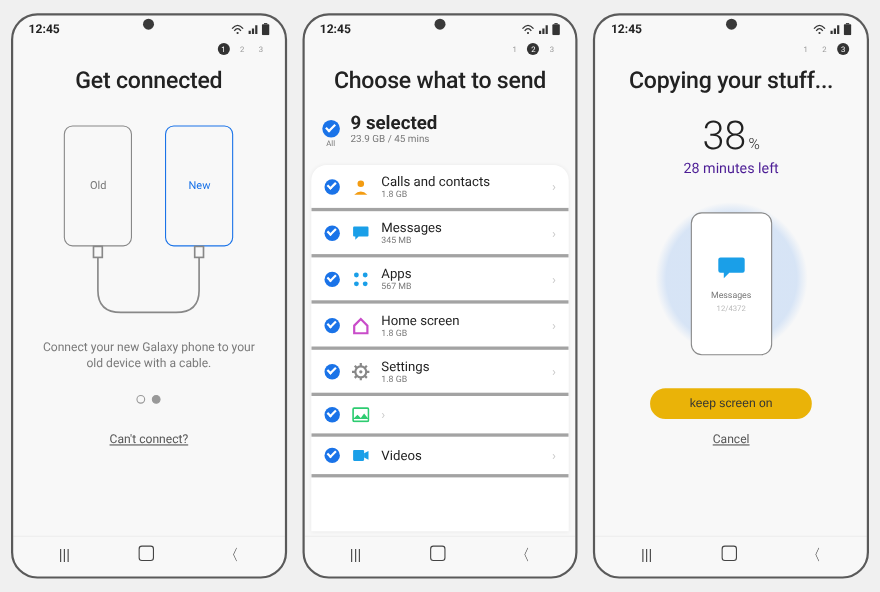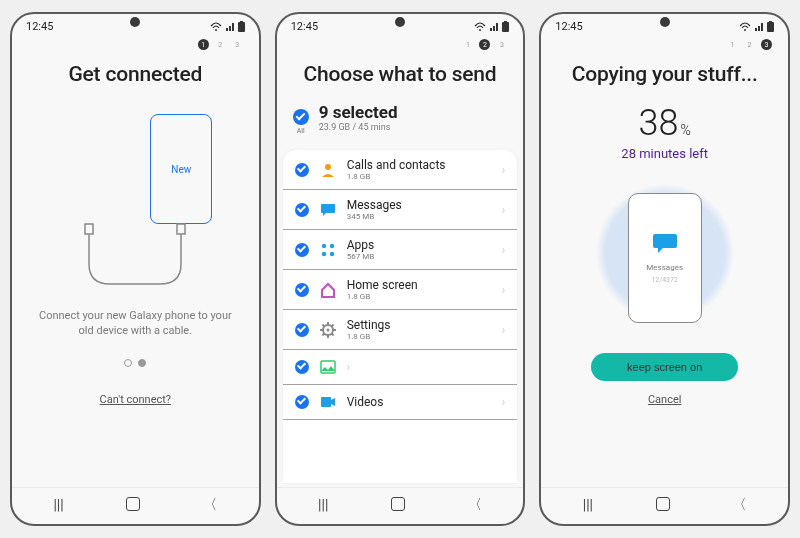--- a/index.html
+++ b/index.html
@@ -25,21 +25,21 @@
     flex-direction: column;
   }
   .notch {
     position: absolute; top: 3px; left: 50%; transform: translateX(-50%);
     width: 10px; height: 10px; border-radius: 50%; background: #3a3a3a;
     z-index: 5;
   }
 
   .status-bar {
     display: flex; justify-content: space-between; align-items: center;
-    padding: 6px 14px 2px; font-size: 11px; font-weight: 400;
+    padding: 6px 14px 2px; font-size: 11px; font-weight: 700;
   }
   .status-icons { display: flex; gap: 3px; align-items: center; }
 
   .steps {
     display: flex; justify-content: flex-end; gap: 6px;
     padding: 4px 16px 2px; font-size: 9px; color: #999; align-items: center;
   }
   .step-dot { width: 11px; height: 11px; border-radius: 50%; display: flex; align-items: center; justify-content: center; font-size: 7px; color: #999; }
   .step-dot.active { background: #333; color: #fff; }
 
@@ -68,21 +68,21 @@
   .screen2 h1 { padding: 0 14px; }
   .summary { display: flex; align-items: center; gap: 10px; padding: 4px 16px 8px; }
   .check { width: 16px; height: 16px; border-radius: 50%; background: var(--accent); position: relative; flex-shrink: 0; }
   .check::after { content: ""; position: absolute; left: 5px; top: 2px; width: 3px; height: 7px; border: solid #fff; border-width: 0 2px 2px 0; transform: rotate(45deg); }
   .all-label { font-size: 7px; color: #777; position: absolute; bottom: -10px; left: 50%; transform: translateX(-50%); }
   .summary .check { position: relative; }
   .summary-text .t1 { font-size: 17px; font-weight: bold; }
   .summary-text .t2 { font-size: 9px; color: var(--sub); }
 
   .list { flex: 1; background: var(--card-bg); border-top-left-radius: 14px; border-top-right-radius: 14px; margin: 10px 6px 0; box-shadow: 0 0 4px rgba(0,0,0,0.06); overflow: hidden; }
-  .item { display: flex; align-items: center; gap: 10px; padding: 8px 12px; border-bottom: 1px solid #a3a3a3; }
+  .item { display: flex; align-items: center; gap: 10px; padding: 8px 12px; border-bottom: 3px solid #a3a3a3; }
   .item .check { width: 14px; height: 14px; }
   .item .check::after { left: 4px; top: 1px; width: 3px; height: 6px; }
   .item .icon { width: 18px; height: 18px; display: flex; align-items: center; justify-content: center; font-size: 14px; }
   .item-text { flex: 1; }
   .item-text .t1 { font-size: 12px; }
   .item-text .t2 { font-size: 8px; color: var(--sub); }
   .chevron { color: #ccc; font-size: 12px; }
 
   
   .big-percent { font-size: 36px; font-weight: 300; margin-top: 4px; display: flex; align-items: baseline; gap: 2px; }
@@ -91,21 +91,21 @@
   .progress-phone-wrap { position: relative; margin-top: 12px; width: 150px; height: 170px; display: flex; align-items: center; justify-content: center; }
   .progress-circle { position: absolute; width: 140px; height: 140px; border-radius: 50%; background: radial-gradient(circle, rgba(26,115,232,0.15) 60%, rgba(26,115,232,0.0) 70%); top: 10px; }
   .prog-phone {
     position: relative; width: 72px; height: 128px; border: 1.5px solid #888; border-radius: 10px; background: #fff;
     display: flex; flex-direction: column; align-items: center; justify-content: center; gap: 4px;
   }
   .prog-phone .bubble-icon { font-size: 22px; }
   .prog-phone .lbl { font-size: 8px; color: var(--sub); }
   .prog-phone .cnt { font-size: 7px; color: #bbb; }
 
-  .pill-btn { background: #14b8a6; border: none; border-radius: 20px; padding: 8px 36px; font-size: 11px; margin-top: 10px; color: #333; }
+  .pill-btn { background: #eab308; border: none; border-radius: 20px; padding: 8px 36px; font-size: 11px; margin-top: 10px; color: #333; }
   .cancel { font-size: 11px; color: #555; text-decoration: underline; margin-top: 12px; }
 
   .nav-bar {
     display: flex; justify-content: space-around; align-items: center;
     padding: 8px 10px 10px; border-top: 1px solid rgba(0,0,0,0.05);
   }
   .nav-bar span { font-size: 14px; color: #444; }
   .nav-square { width: 12px; height: 12px; border: 1.5px solid #444; border-radius: 3px; display: inline-block; }
 </style>
 </head>
@@ -135,20 +135,23 @@
     <div class="steps">
       <span class="step-dot active">1</span>
       <span class="step-dot">2</span>
       <span class="step-dot">3</span>
     </div>
 
     <div class="content">
       <h1>Get connected</h1>
 
       <div class="phones-illustration">
+        <div class="mini-phone left">
+            <span>Old</span>
+          </div>
         <div class="mini-phone right">
             <span>New</span>
           </div>
         <svg class="cable-svg" viewBox="0 0 190 200">
 
           <rect class="cbl" x="45" y="120" width="8" height="10"></rect>
           <rect class="cbl" x="137" y="120" width="8" height="10"></rect>
 
           <path class="cbl" d="M49 130 L49 160 Q49 180 70 180 L120 180 Q141 180 141 160 L141 130"></path>
         </svg>

